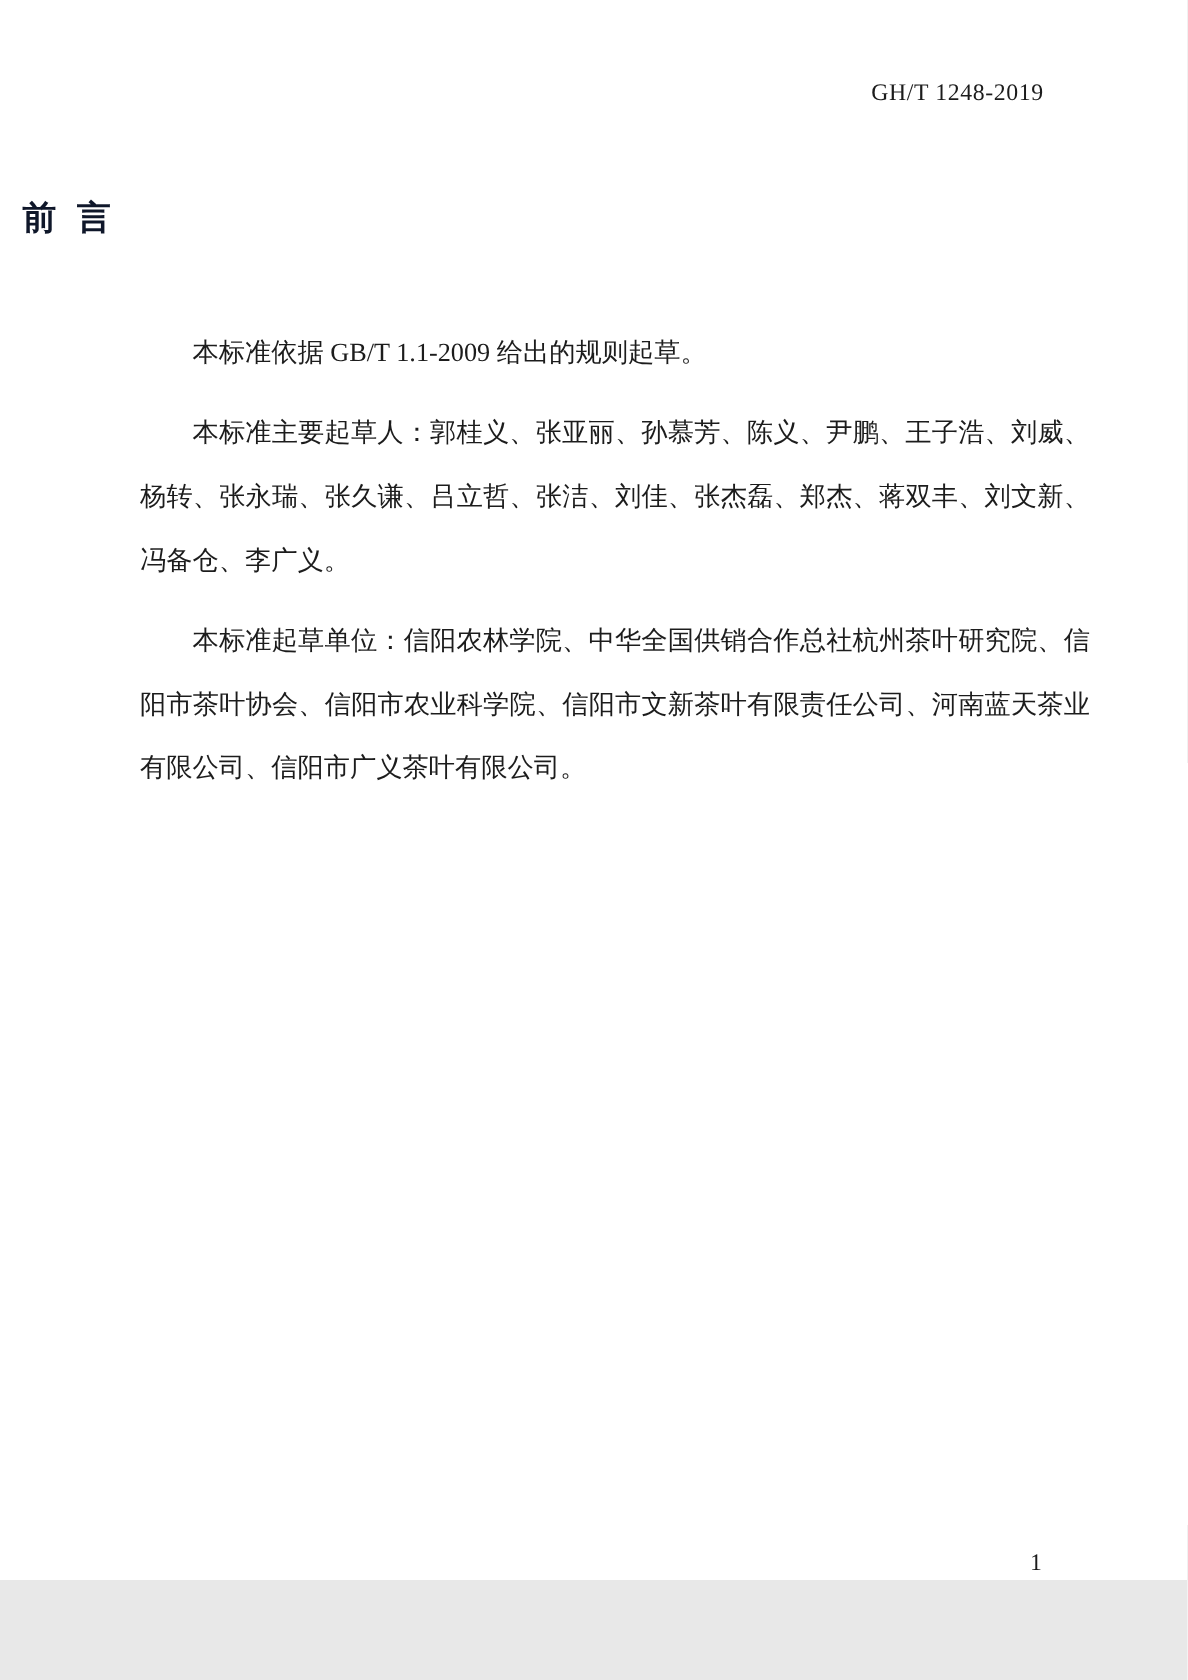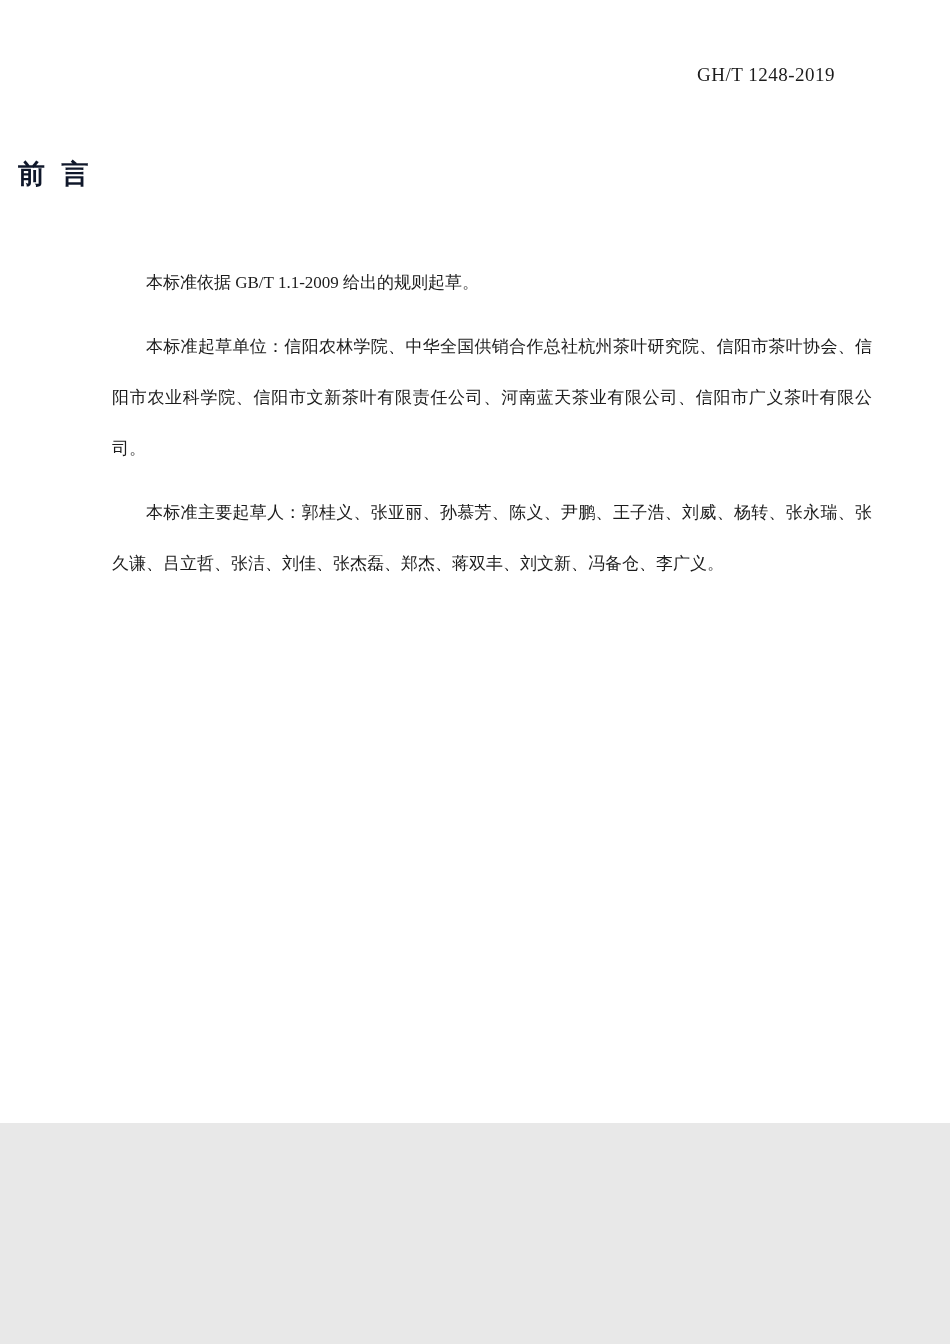--- a/index.html
+++ b/index.html
@@ -3,21 +3,21 @@
 <meta charset="utf-8">
 <style>
   html, body {
     margin: 0;
     padding: 0;
     background: #e8e8e8;
   }
   .page {
     position: relative;
     width: 950px;
-    height: 1123px;
+    height: 1264px;
     margin: 0 auto;
     background: #ffffff;
     color: #1c1c1c;
     font-family: "Liberation Serif", "DejaVu Serif", serif;
     overflow: hidden;
   }
   .header-code {
     position: absolute;
     top: 64px;
     right: 115px;
@@ -38,21 +38,21 @@
     word-spacing: 9px;
     color: #0f172a;
     white-space: pre;
     padding-left: 18px;
   }
   .body-text {
     position: absolute;
     top: 257px;
     left: 112px;
     width: 760px;
-    font-size: 17px;
+    font-size: 21px;
     line-height: 51px;
     text-align: justify;
     text-justify: inter-character;
   }
   .body-text p {
     margin: 0 0 13px 0;
     text-indent: 2em;
   }
   .page-number {
     position: absolute;
@@ -66,19 +66,19 @@
 <body>
 
 <div class="page">
 
   <div class="header-code">GH/T 1248-2019</div>
 
   <div class="doc-title">前 言</div>
 
   <div class="body-text">
     <p>本标准依据 GB/T 1.1-2009 给出的规则起草。</p>
+    <p>本标准主要起草人：郭桂义、张亚丽、孙慕芳、陈义、尹鹏、王子浩、刘威、杨转、张永瑞、张久谦、吕立哲、张洁、刘佳、张杰磊、郑杰、蒋双丰、刘文新、冯备仓、李广义。</p>
     <p>本标准起草单位：信阳农林学院、中华全国供销合作总社杭州茶叶研究院、信阳市茶叶协会、信阳市农业科学院、信阳市文新茶叶有限责任公司、河南蓝天茶业有限公司、信阳市广义茶叶有限公司。</p>
-    <p>本标准主要起草人：郭桂义、张亚丽、孙慕芳、陈义、尹鹏、王子浩、刘威、杨转、张永瑞、张久谦、吕立哲、张洁、刘佳、张杰磊、郑杰、蒋双丰、刘文新、冯备仓、李广义。</p>
   </div>
 
   <div class="page-number">1</div>
 
 </div>
 
 </body></html>

